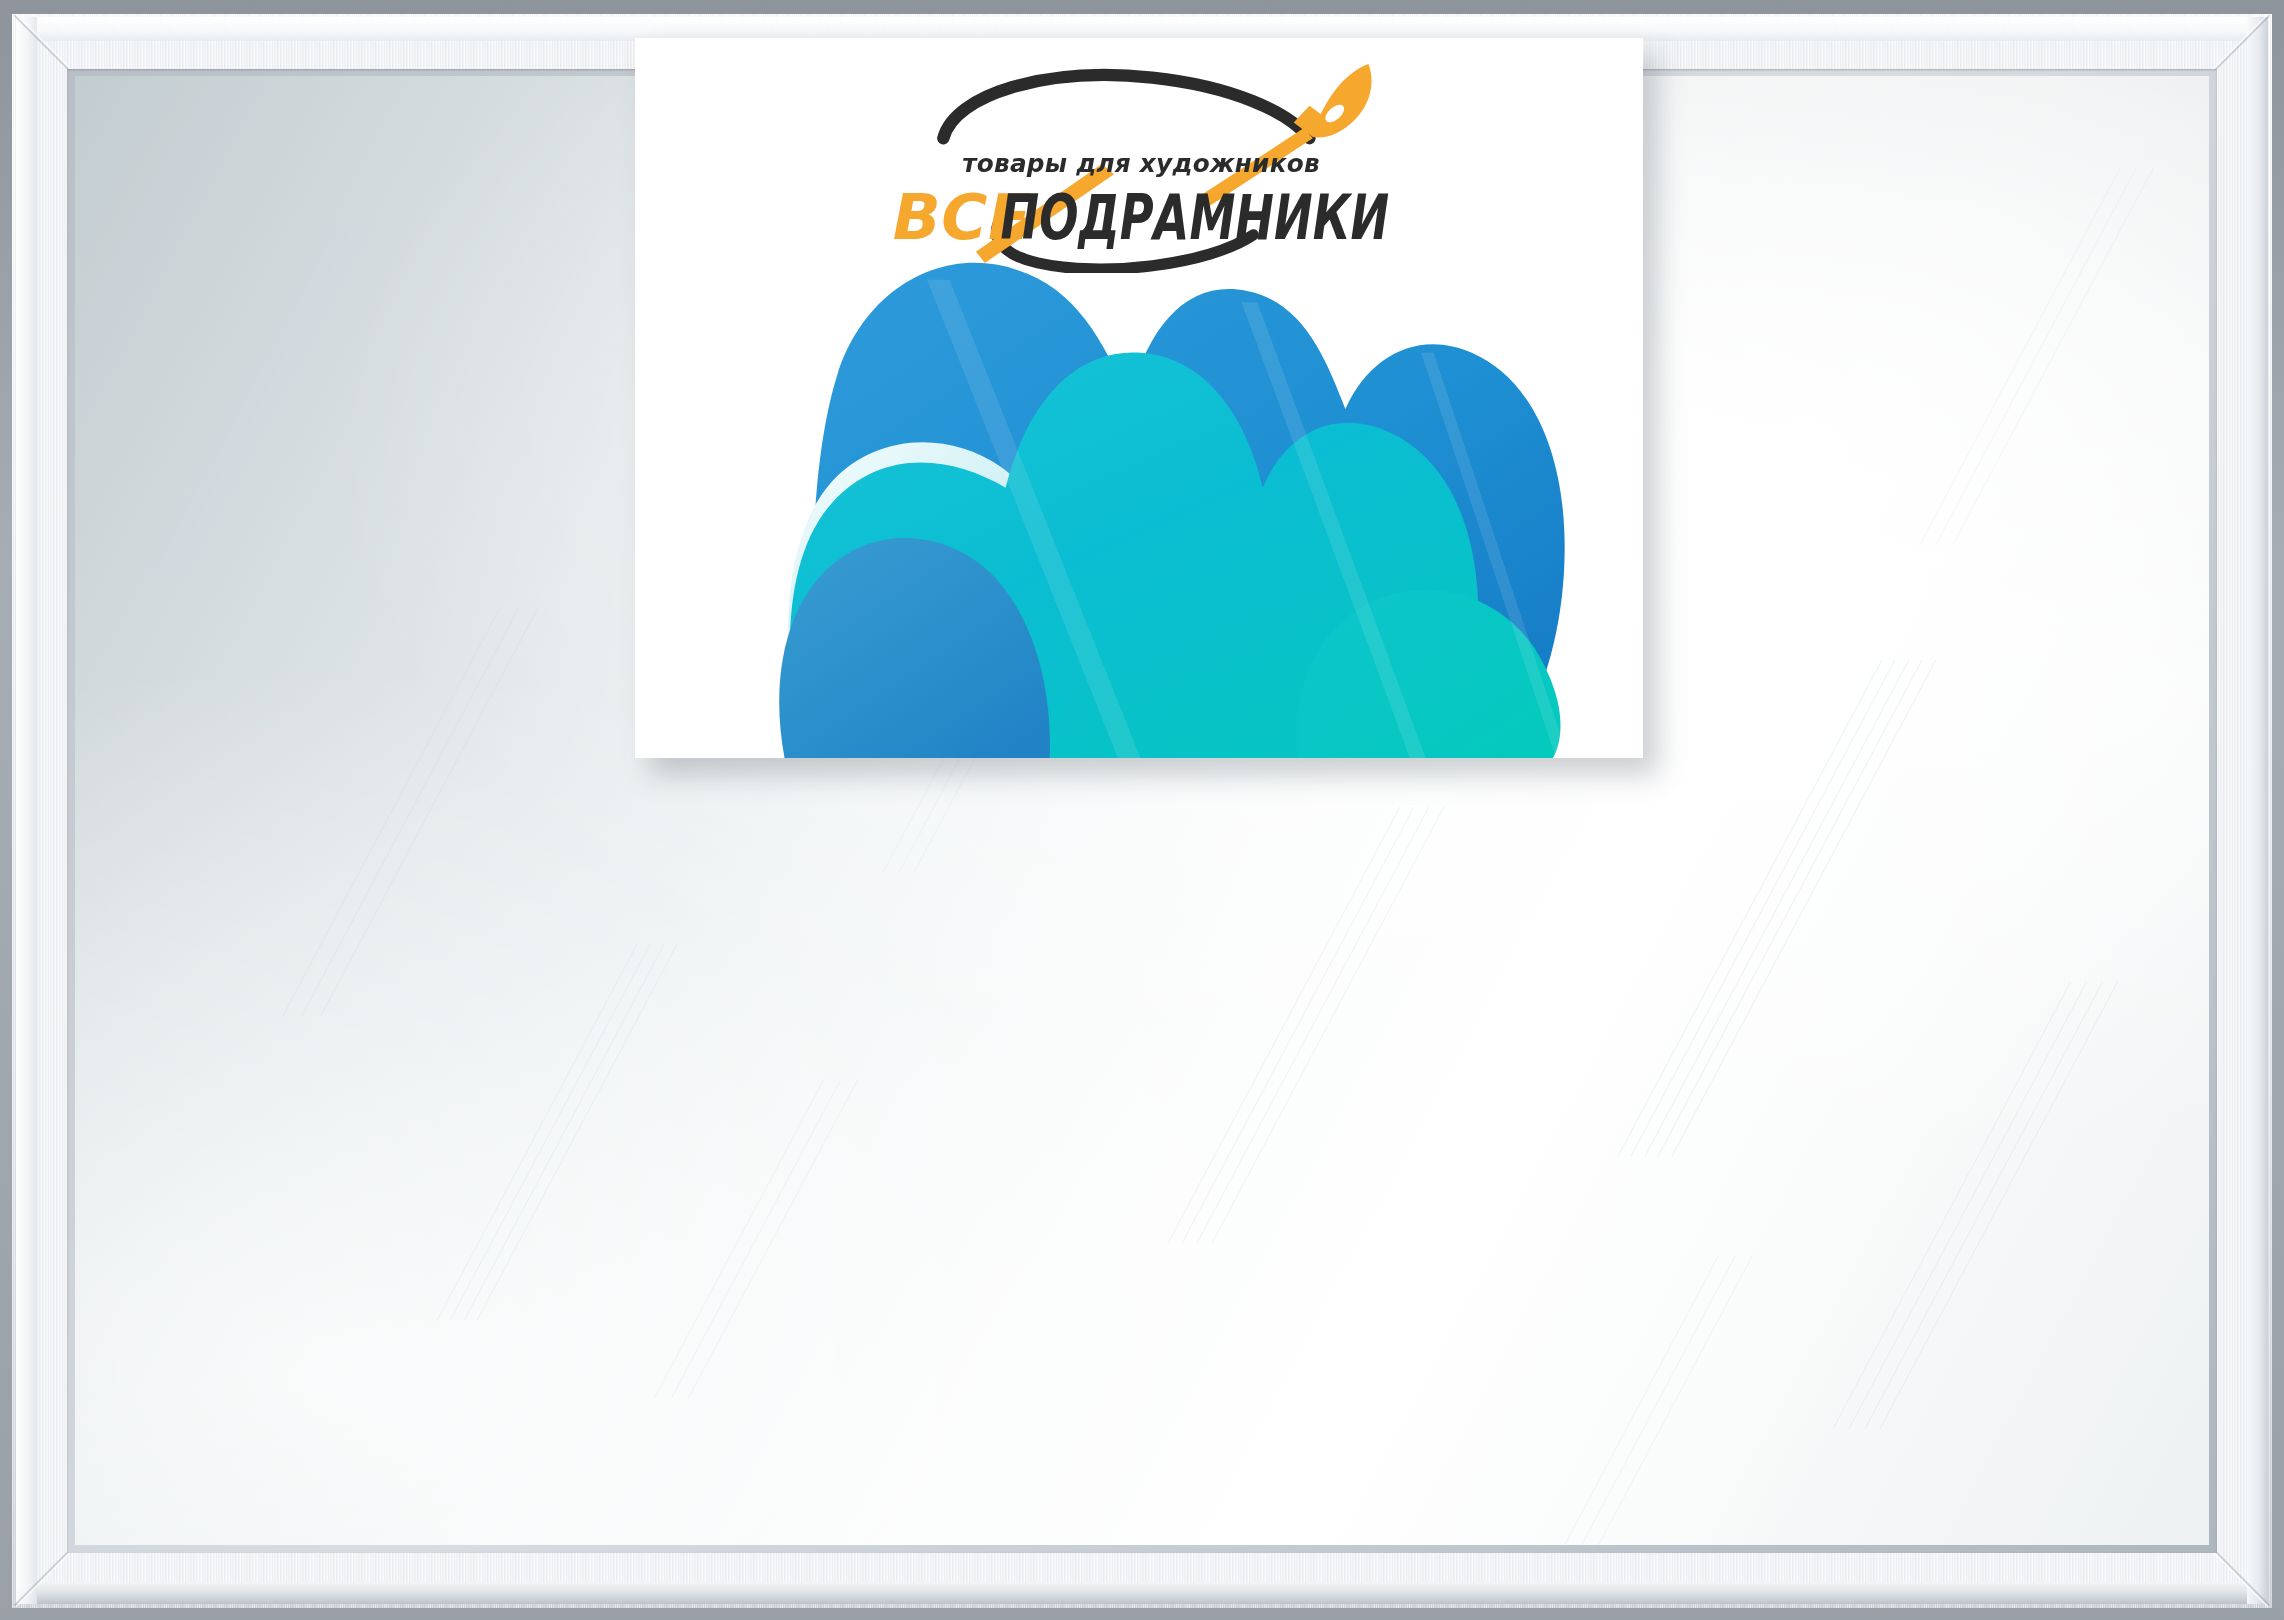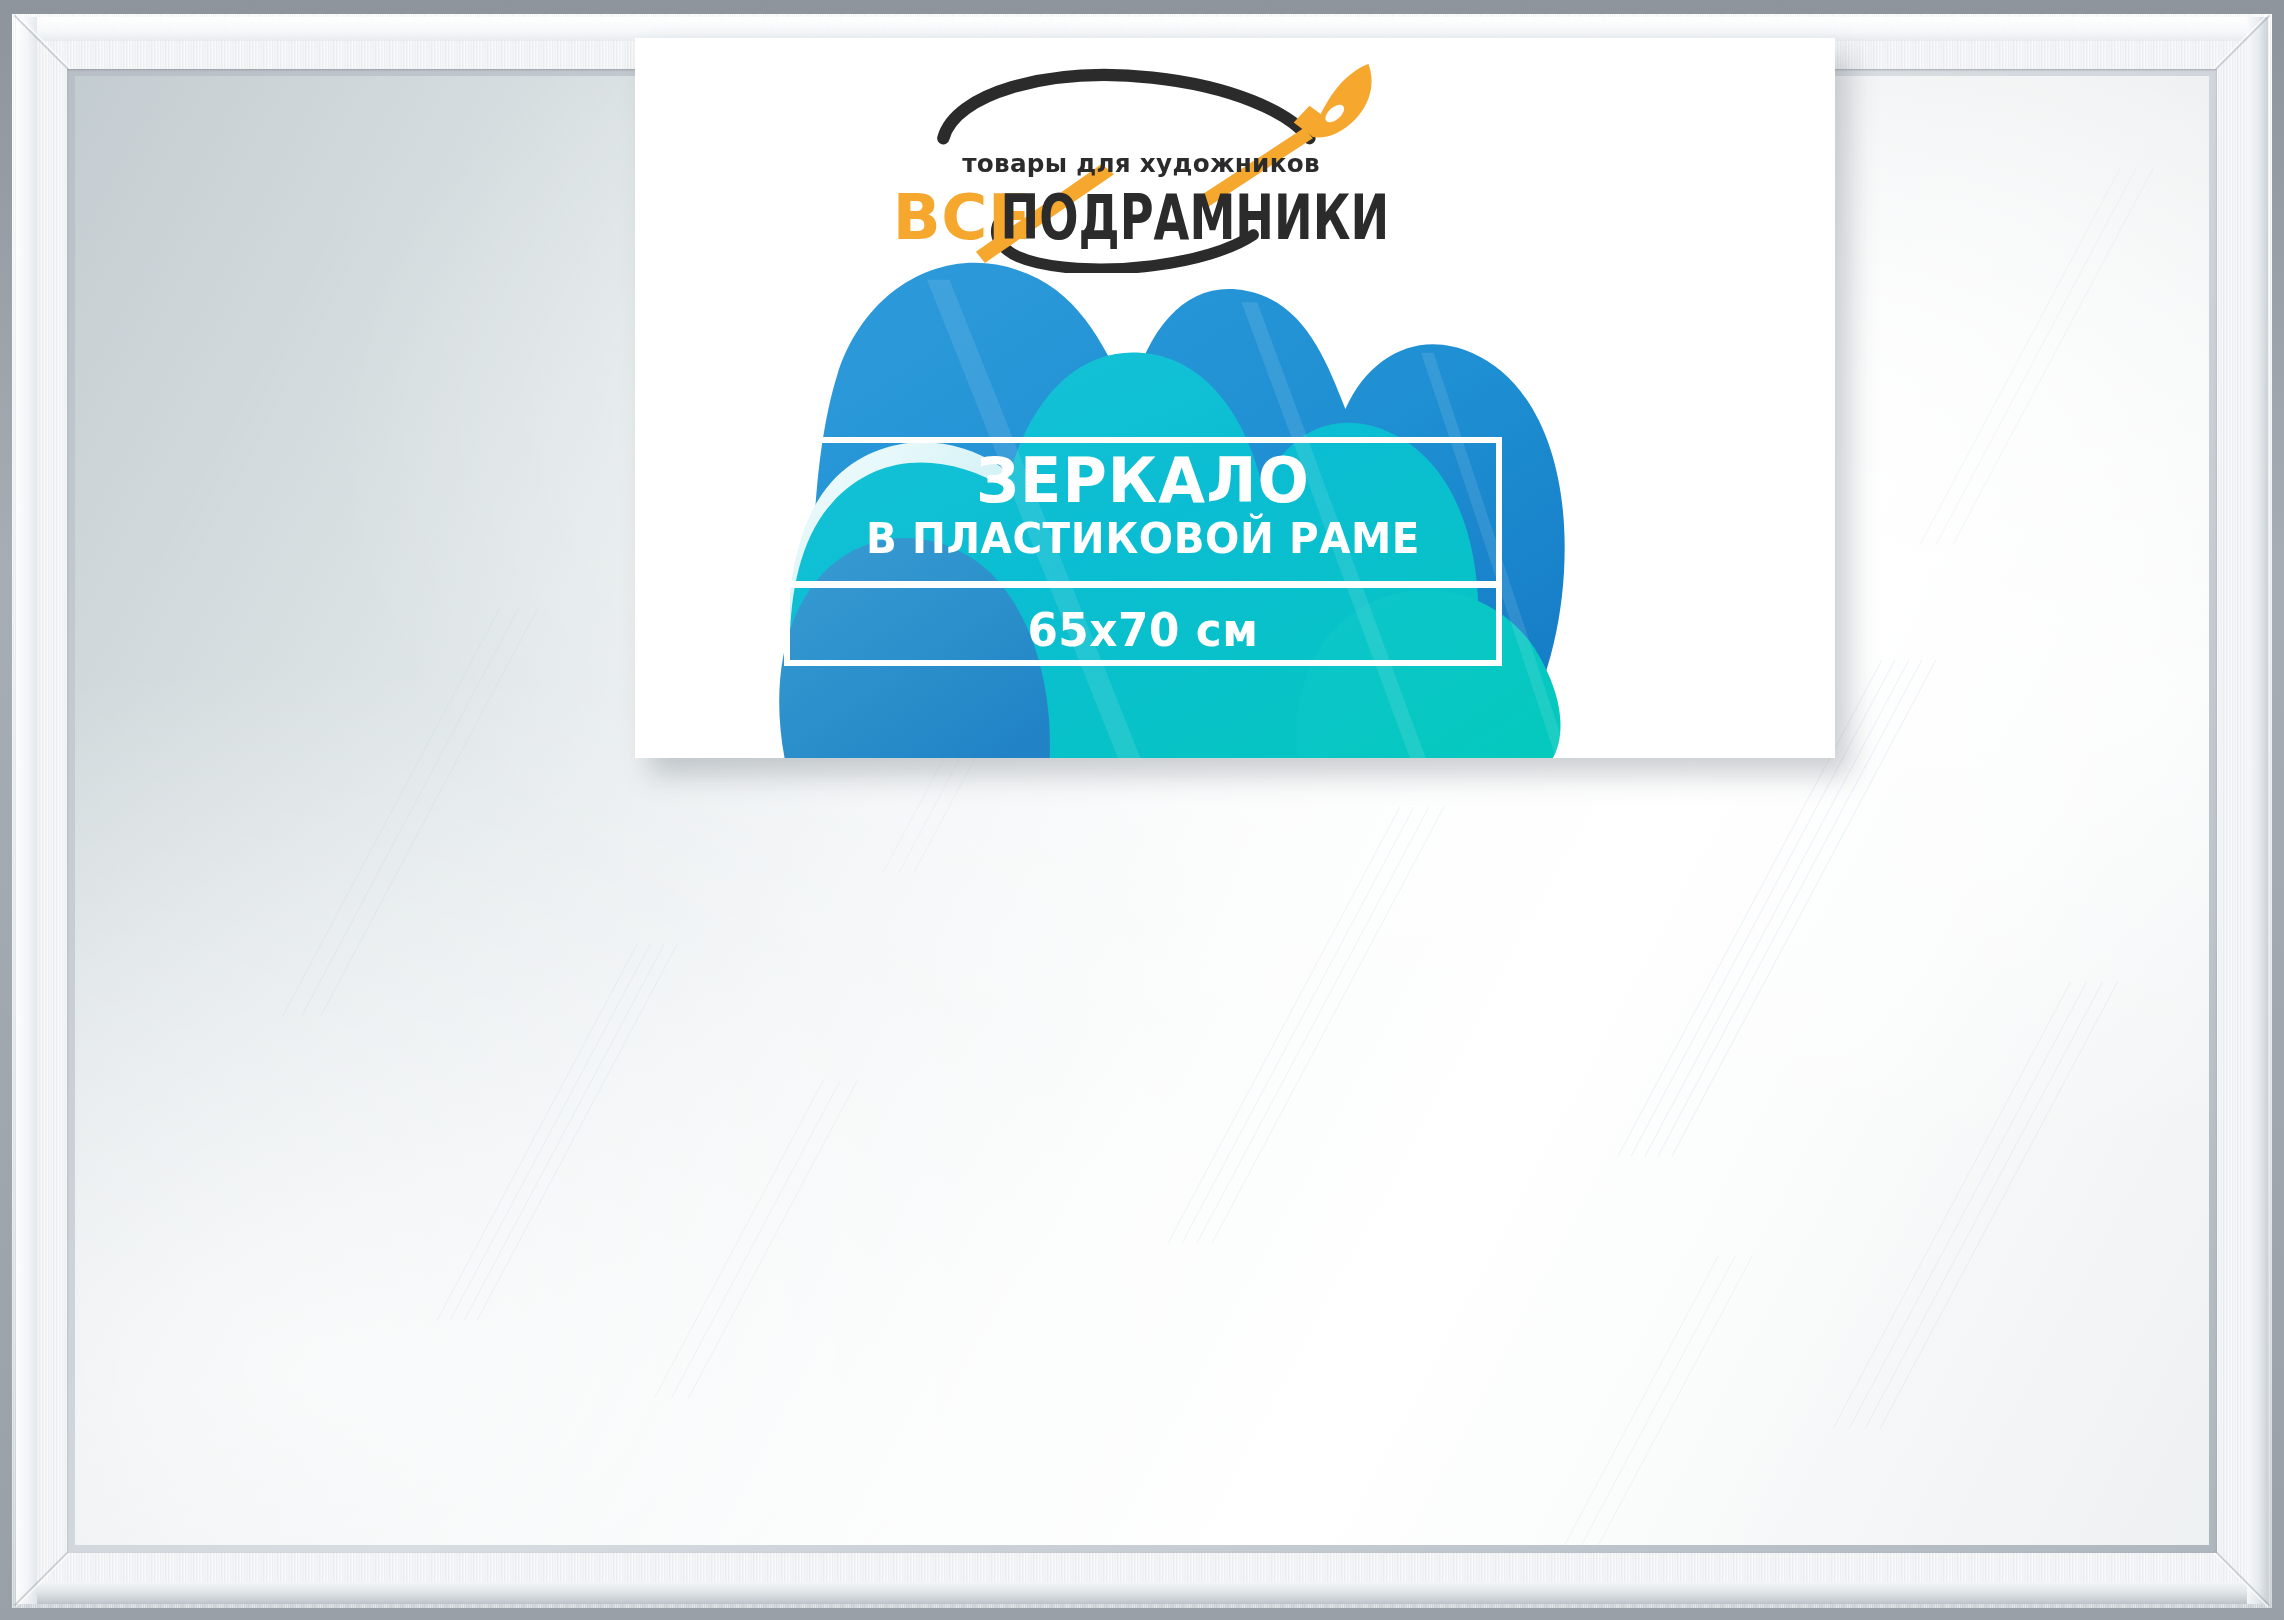--- a/index.html
+++ b/index.html
@@ -109,24 +109,25 @@
   .streaks{position:absolute;inset:0;}
   .streaks i{
     position:absolute;display:block;
     background:linear-gradient(90deg, rgba(198,222,236,0) 0%, rgba(186,214,232,.55) 45%, rgba(198,222,236,0) 100%);
     transform-origin:center;
   }
 
   
   .card{
     position:absolute;
-    left:635px;top:38px;width:1200px;height:720px;
+    left:635px;top:38px;width:1008px;height:720px;
     background:#ffffff;
     overflow:hidden;
     box-shadow:14.6px 17px 26px rgba(90,100,110,.30);
+    font-style:italic;
   }
   .card-blobs{position:absolute;left:0;top:0;width:1008px;height:720px;}
 
   
   .logo{
     position:absolute;left:225px;top:15.7px;width:562px;height:219px;
   }
   .logo svg{display:block;}
 
   
@@ -369,23 +370,17 @@
 
         <path d="M 430 196 L 452 214 L 222 372 L 206 352 Z" fill="#F5A72E"></path>
 
         <text x="500" y="210" text-anchor="middle" font-family="DejaVu Sans, sans-serif" font-weight="bold" font-size="44" fill="#2B2B2B" letter-spacing="0.5">товары для художников</text>
 
         <text x="58" y="330" font-family="DejaVu Sans, sans-serif" font-weight="bold" font-size="112" fill="#F5A72E" letter-spacing="1">ВСЕ</text>
         <text x="250" y="330" font-family="DejaVu Sans, sans-serif" font-weight="bold" font-size="112" fill="#2B2B2B" letter-spacing="0" textLength="692" lengthAdjust="spacingAndGlyphs">ПОДРАМНИКИ</text>
       </svg>
     </div>
 
-    <div class="textbox">
-      <div class="divider"></div>
-      <div class="title-main">ЗЕРКАЛО</div>
-      <div class="title-sub">В ПЛАСТИКОВОЙ РАМЕ</div>
-      <div class="title-size">65x70 см</div>
-    </div>
 
   </div>
 
 </div>
 
 
 </body></html>

